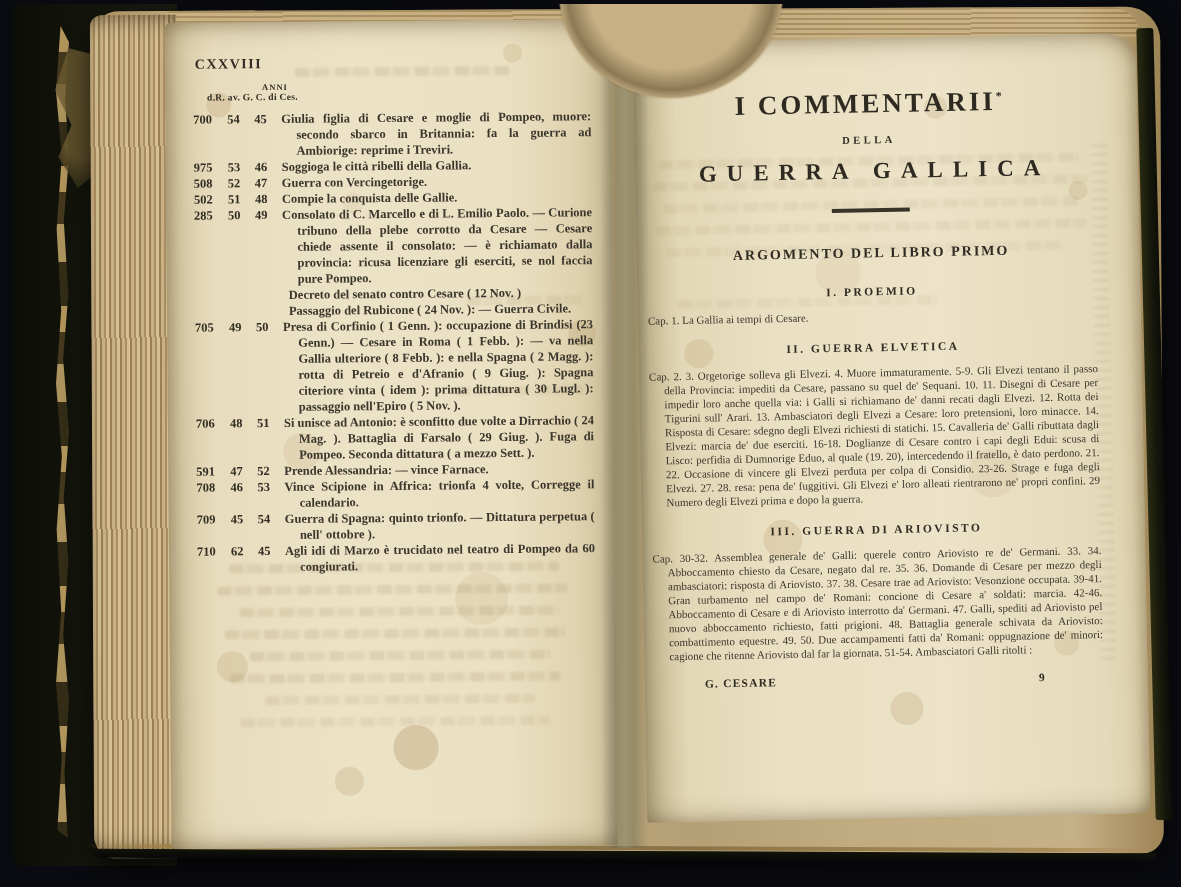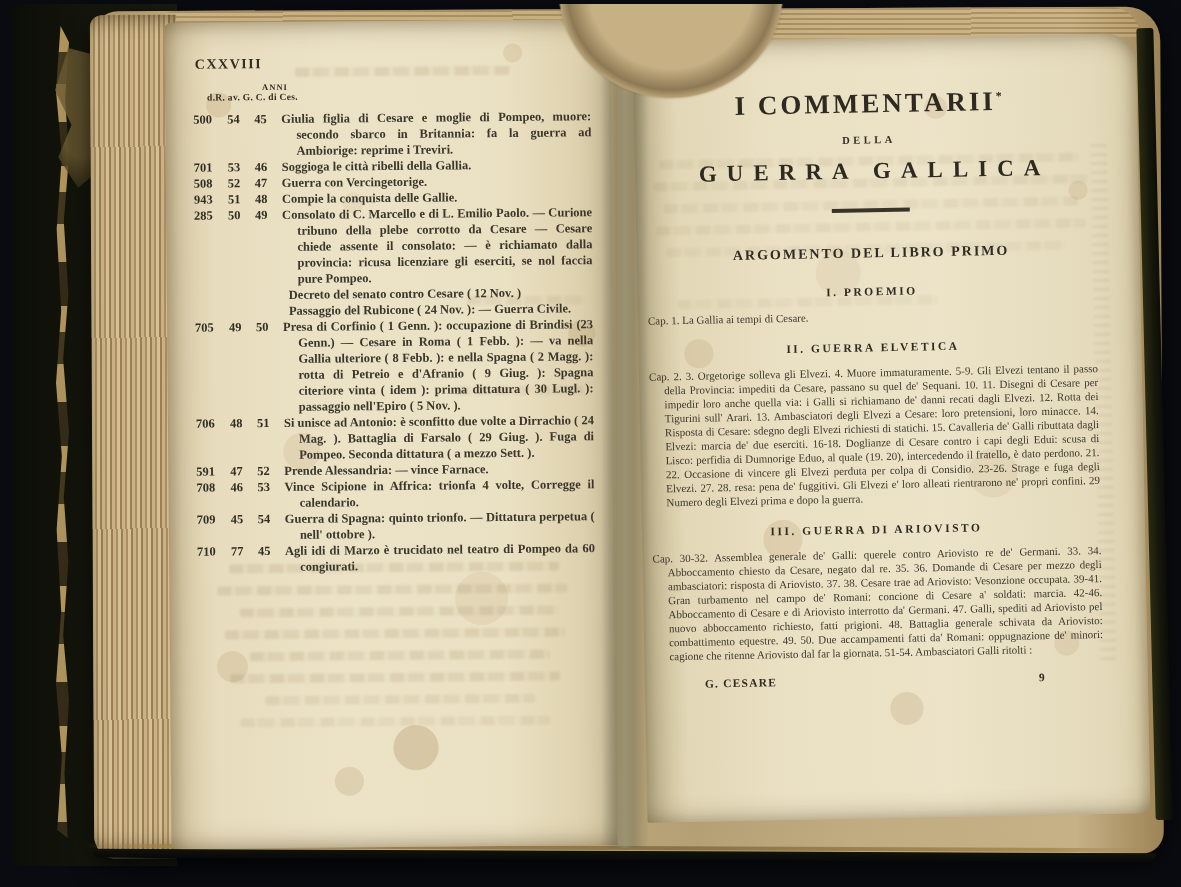--- a/index.html
+++ b/index.html
@@ -174,45 +174,45 @@
     <div class="ghost" style="left:95px;top:674px;width:270px;opacity:.4;"></div>
     <div class="ghost" style="left:70px;top:696px;width:310px;opacity:.35;"></div>
     <div class="pl-content">
       <div class="pl-pagenum">CXXVIII</div>
       <div class="pl-colhead">
         <div class="anni">ANNI</div>
         <div class="anni-sub">d.R. av. G. C. di Ces.</div>
       </div>
       <div id="chron">
           <div class="chron-row">
-            <span class="c-num">500</span>
+            <span class="c-num">700</span>
             <span class="c-num">54</span>
             <span class="c-num">45</span>
             <div class="c-textwrap">
               <div class="c-main">Giulia figlia di Cesare e moglie di Pompeo, muore: secondo sbarco in Britannia: fa la guerra ad Ambiorige: reprime i Treviri.</div>
             </div>
           </div>
           <div class="chron-row">
-            <span class="c-num">701</span>
+            <span class="c-num">975</span>
             <span class="c-num">53</span>
             <span class="c-num">46</span>
             <div class="c-textwrap">
               <div class="c-main">Soggioga le città ribelli della Gallia.</div>
             </div>
           </div>
           <div class="chron-row">
             <span class="c-num">508</span>
             <span class="c-num">52</span>
             <span class="c-num">47</span>
             <div class="c-textwrap">
               <div class="c-main">Guerra con Vercingetorige.</div>
             </div>
           </div>
           <div class="chron-row">
-            <span class="c-num">943</span>
+            <span class="c-num">502</span>
             <span class="c-num">51</span>
             <span class="c-num">48</span>
             <div class="c-textwrap">
               <div class="c-main">Compie la conquista delle Gallie.</div>
             </div>
           </div>
           <div class="chron-row">
             <span class="c-num">285</span>
             <span class="c-num">50</span>
             <span class="c-num">49</span>
@@ -257,21 +257,21 @@
           <div class="chron-row">
             <span class="c-num">709</span>
             <span class="c-num">45</span>
             <span class="c-num">54</span>
             <div class="c-textwrap">
               <div class="c-main">Guerra di Spagna: quinto trionfo. — Dittatura perpetua ( nell' ottobre ).</div>
             </div>
           </div>
           <div class="chron-row">
             <span class="c-num">710</span>
-            <span class="c-num">77</span>
+            <span class="c-num">62</span>
             <span class="c-num">45</span>
             <div class="c-textwrap">
               <div class="c-main">Agli idi di Marzo è trucidato nel teatro di Pompeo da 60 congiurati.</div>
             </div>
           </div>
         </div>
     </div>
   </div>
 
   <div class="page page-right">

